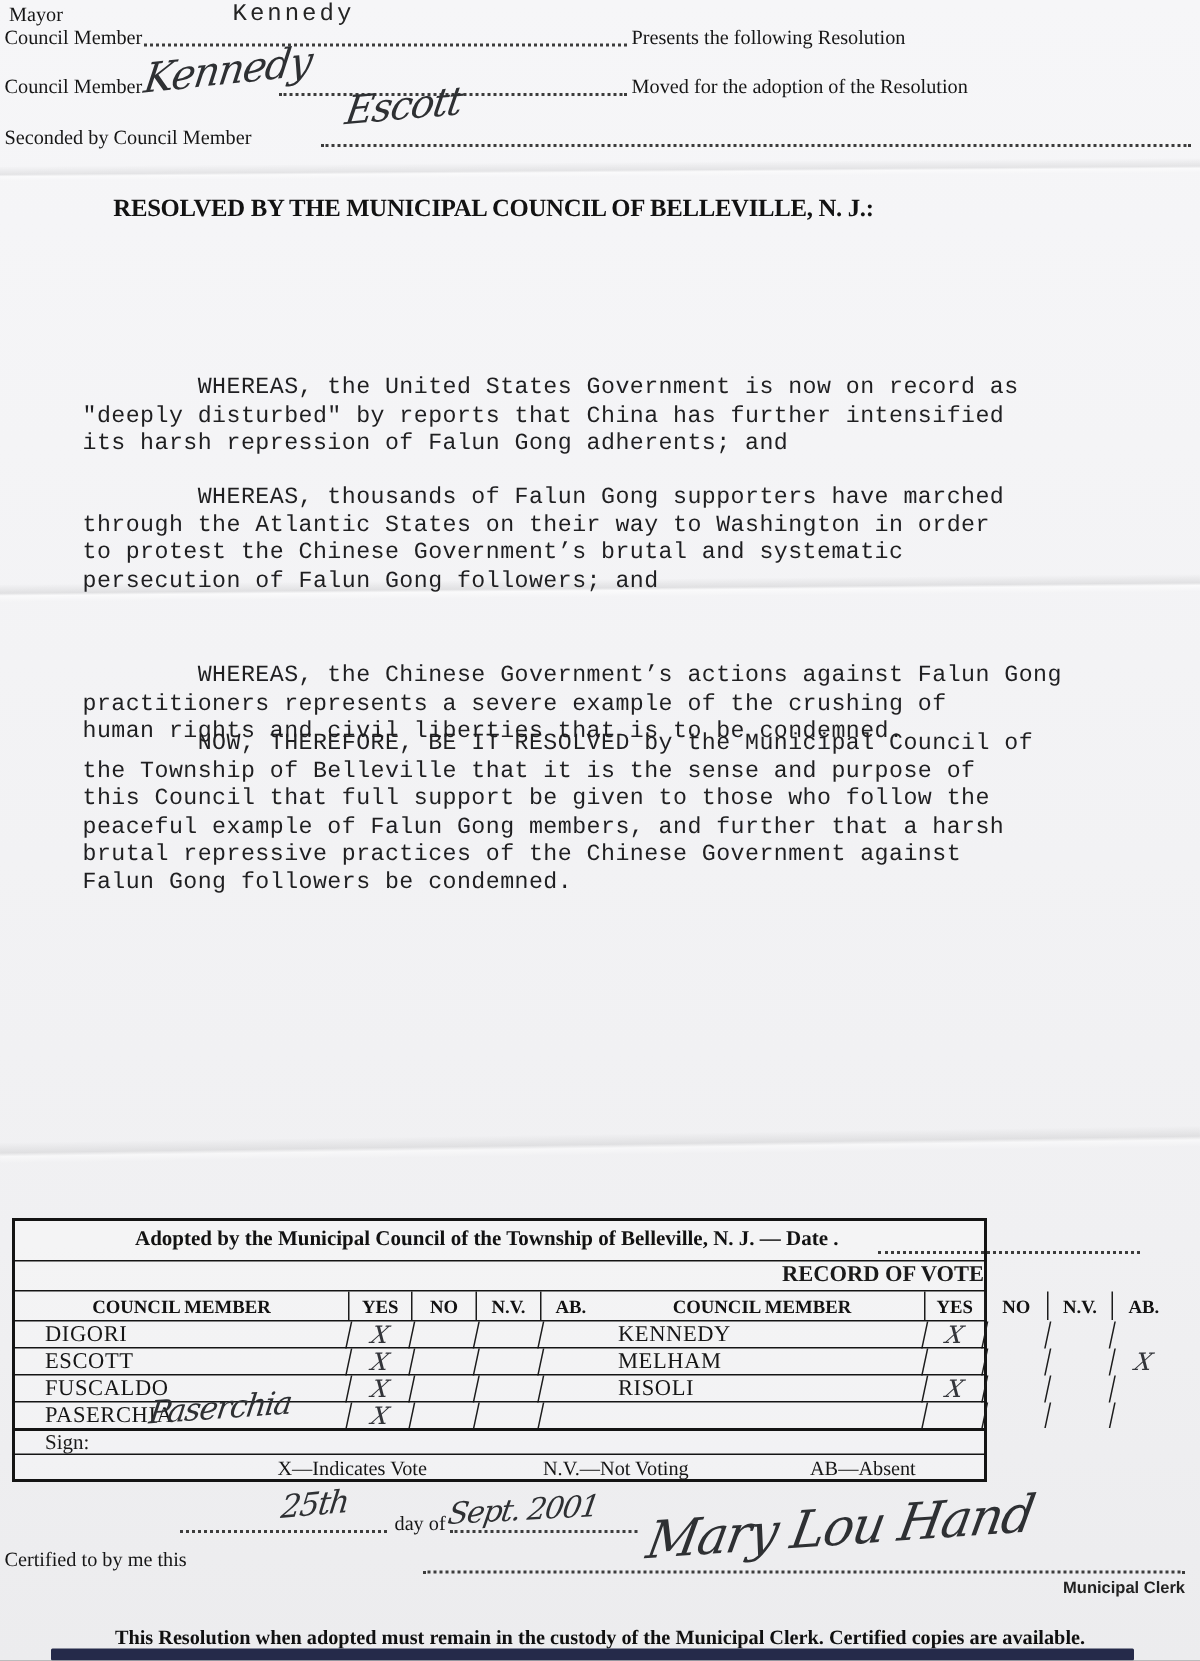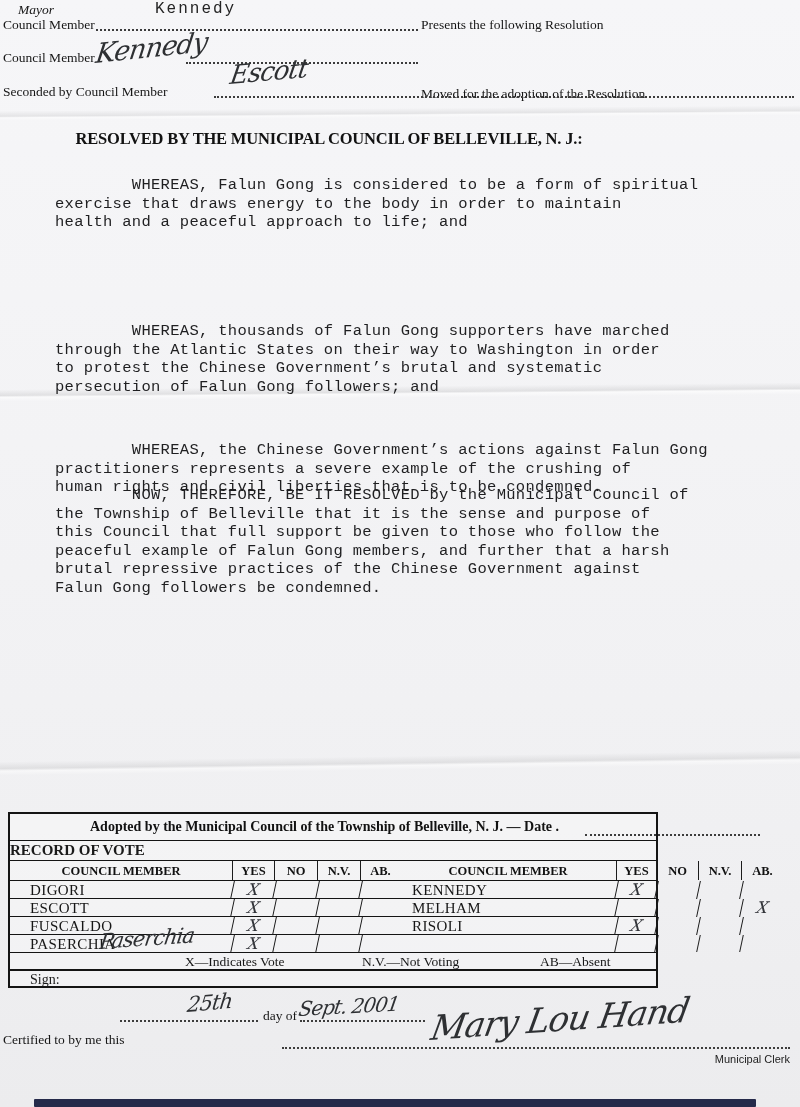--- a/index.html
+++ b/index.html
@@ -59,21 +59,21 @@
   
   #vote-table {
     position:absolute; left:8px; top:812px; width:650px;
     border:2px solid #141414;
     box-sizing:border-box;
     background:rgba(255,255,255,0.25);
   }
   .trow { position:relative; box-sizing:border-box; }
   .row-adopted { height:26px; }
   .adopted-text { position:absolute; left:80px; top:5px; font-weight:bold; font-size:14px; color:#121212; }
-  .row-record { height:20px; border-top:1.5px solid #141414; text-align:left; font-weight:bold; font-size:15px; padding-top:1px; }
+  .row-record { height:20px; border-top:1.5px solid #141414; text-align:right; font-weight:bold; font-size:15px; padding-top:1px; }
   .row-grid { display:flex; border-top:1.5px solid #141414; }
   .row-headers { height:20px; }
   .row-member { height:18px; }
   .half { display:grid; box-sizing:border-box; }
   .half.left  { grid-template-columns:222px 42px 43px 43px 40px; width:390px; }
   .half.right { grid-template-columns:216px 40px 42px 43px 42px; width:383px; }
   .vdivider { width:5px; background:#141414; }
   .cell { box-sizing:border-box; border-left:1.2px solid #1c1c1c; overflow:visible; }
   .cell:first-child { border-left:none; }
   .hcell { text-align:center; font-weight:bold; font-size:12.5px; padding-top:3px; color:#121212; }
@@ -82,58 +82,58 @@
   .mark {
     text-align:center; font-family:"DejaVu Serif",serif; font-style:italic;
     font-size:16px; color:#33353a; line-height:17px; transform:skewX(-12deg);
   }
   .row-sign { height:17px; border-top:2px solid #141414; font-size:14px; padding:1px 0 0 20px; box-sizing:border-box; }
   .row-legend { height:17px; border-top:1.5px solid #141414; font-size:13.5px; }
   .legend-item { position:absolute; top:1px; color:#161616; }
   .legend-0 { left:175px; } .legend-1 { left:352px; } .legend-2 { left:530px; }
 
   #clerk-label { position:absolute; left:0; width:790px; top:1053px; text-align:right;
-    font-family:"Liberation Sans", sans-serif; font-size:11px; color:#222; }
+    font-family:"Liberation Sans", sans-serif; font-size:11px; color:#222;font-weight:bold; }
 
   #footer-note { position:absolute; left:0; top:1084px; width:800px; text-align:center;
     font-weight:bold; font-size:13.5px; color:#101010; }
 
   #bottom-bar { position:absolute; left:34px; top:1099px; width:722px; height:8px;
     border-radius:1px; }
 </style>
 </head>
 <body>
 
 <div id="page">
 
   <div class="crease crease-1"></div>
   <div class="crease crease-2"></div>
   <div class="crease crease-3"></div>
 
-  <span class="abs label" style="left:18px; top:2px;font-style:italic;">Mayor</span>
+  <span class="abs label" style="left:6px; top:2px;">Mayor</span>
   <span class="abs typed" style="left:155px; top:0px;">Kennedy</span>
 
   <span class="abs label" style="left:3px; top:17px;">Council Member</span>
   <span class="dots" style="left:96px; top:28px; width:322px;"></span>
   <span class="abs label" style="left:421px; top:17px;">Presents the following Resolution</span>
 
   <span class="abs label" style="left:3px; top:50px;">Council Member</span>
   <span class="abs script hw-kennedy">Kennedy</span>
   <span class="dots" style="left:186px; top:61px; width:232px;"></span>
-  <span class="abs label" style="left:421px; top:50px;margin-top:36px;">Moved for the adoption of the Resolution</span>
+  <span class="abs label" style="left:421px; top:50px;">Moved for the adoption of the Resolution</span>
 
   <span class="abs label" style="left:3px; top:84px;">Seconded by Council Member</span>
   <span class="abs script hw-escott">Escott</span>
   <span class="dots" style="left:214px; top:95px; width:580px;"></span>
 
   <div id="doc-title">RESOLVED BY THE MUNICIPAL COUNCIL OF BELLEVILLE, N. J.:</div>
 
-  <div class="para" style="top:176px;">        WHEREAS, Falun Gong is considered to be a form of spiritual
-exercise that draws energy to the body in order to maintain
-health and a peaceful approach to life; and</div>
+  <div class="para" style="top:249px;">        WHEREAS, the United States Government is now on record as
+"deeply disturbed" by reports that China has further intensified
+its harsh repression of Falun Gong adherents; and</div>
   <div class="para" style="top:322px;">        WHEREAS, thousands of Falun Gong supporters have marched
 through the Atlantic States on their way to Washington in order
 to protest the Chinese Government’s brutal and systematic
 persecution of Falun Gong followers; and</div>
   <div class="para" style="top:413px;margin-top:28px;">        WHEREAS, the Chinese Government’s actions against Falun Gong
 practitioners represents a severe example of the crushing of
 human rights and civil liberties that is to be condemned.</div>
   <div class="para" style="top:486px;">        NOW, THEREFORE, BE IT RESOLVED by the Municipal Council of
 the Township of Belleville that it is the sense and purpose of
 this Council that full support be given to those who follow the
@@ -235,35 +235,36 @@
         <div class="cell ncell"></div>
         <div class="cell mark"></div>
         <div class="cell mark"></div>
         <div class="cell mark"></div>
         <div class="cell mark"></div>
       </div>
     </div>
 
     <span class="abs script hw-paserchia">Paserchia</span>
 
+    <div class="trow row-sign">Sign:</div>
+
     <div class="trow row-legend">
       <span class="legend-item legend-0">X—Indicates Vote</span>
       <span class="legend-item legend-1">N.V.—Not Voting</span>
       <span class="legend-item legend-2">AB—Absent</span>
     </div>
-
-    <div class="trow row-sign">Sign:</div>
   </div>
 
   <span class="abs label" style="left:3px; top:1008px;margin-top:24px;">Certified to by me this</span>
   <span class="dots" style="left:120px; top:1019px; width:138px;"></span>
   <span class="abs script hw-day">25th</span>
   <span class="abs label" style="left:263px; top:1008px;">day of</span>
   <span class="dots" style="left:300px; top:1019px; width:125px;"></span>
   <span class="abs script hw-certdate">Sept. 2001</span>
 
   <span class="dots" style="left:282px; top:1046px; width:508px;"></span>
   <span class="abs script hw-signature">Mary Lou Hand</span>
   <div id="clerk-label">Municipal Clerk</div>
 
+  <div id="footer-note">This Resolution when adopted must remain in the custody of the Municipal Clerk. Certified copies are available.</div>
   <div id="bottom-bar" style="background: rgb(37, 42, 74);"></div>
 
 </div>
 
 </body></html>

